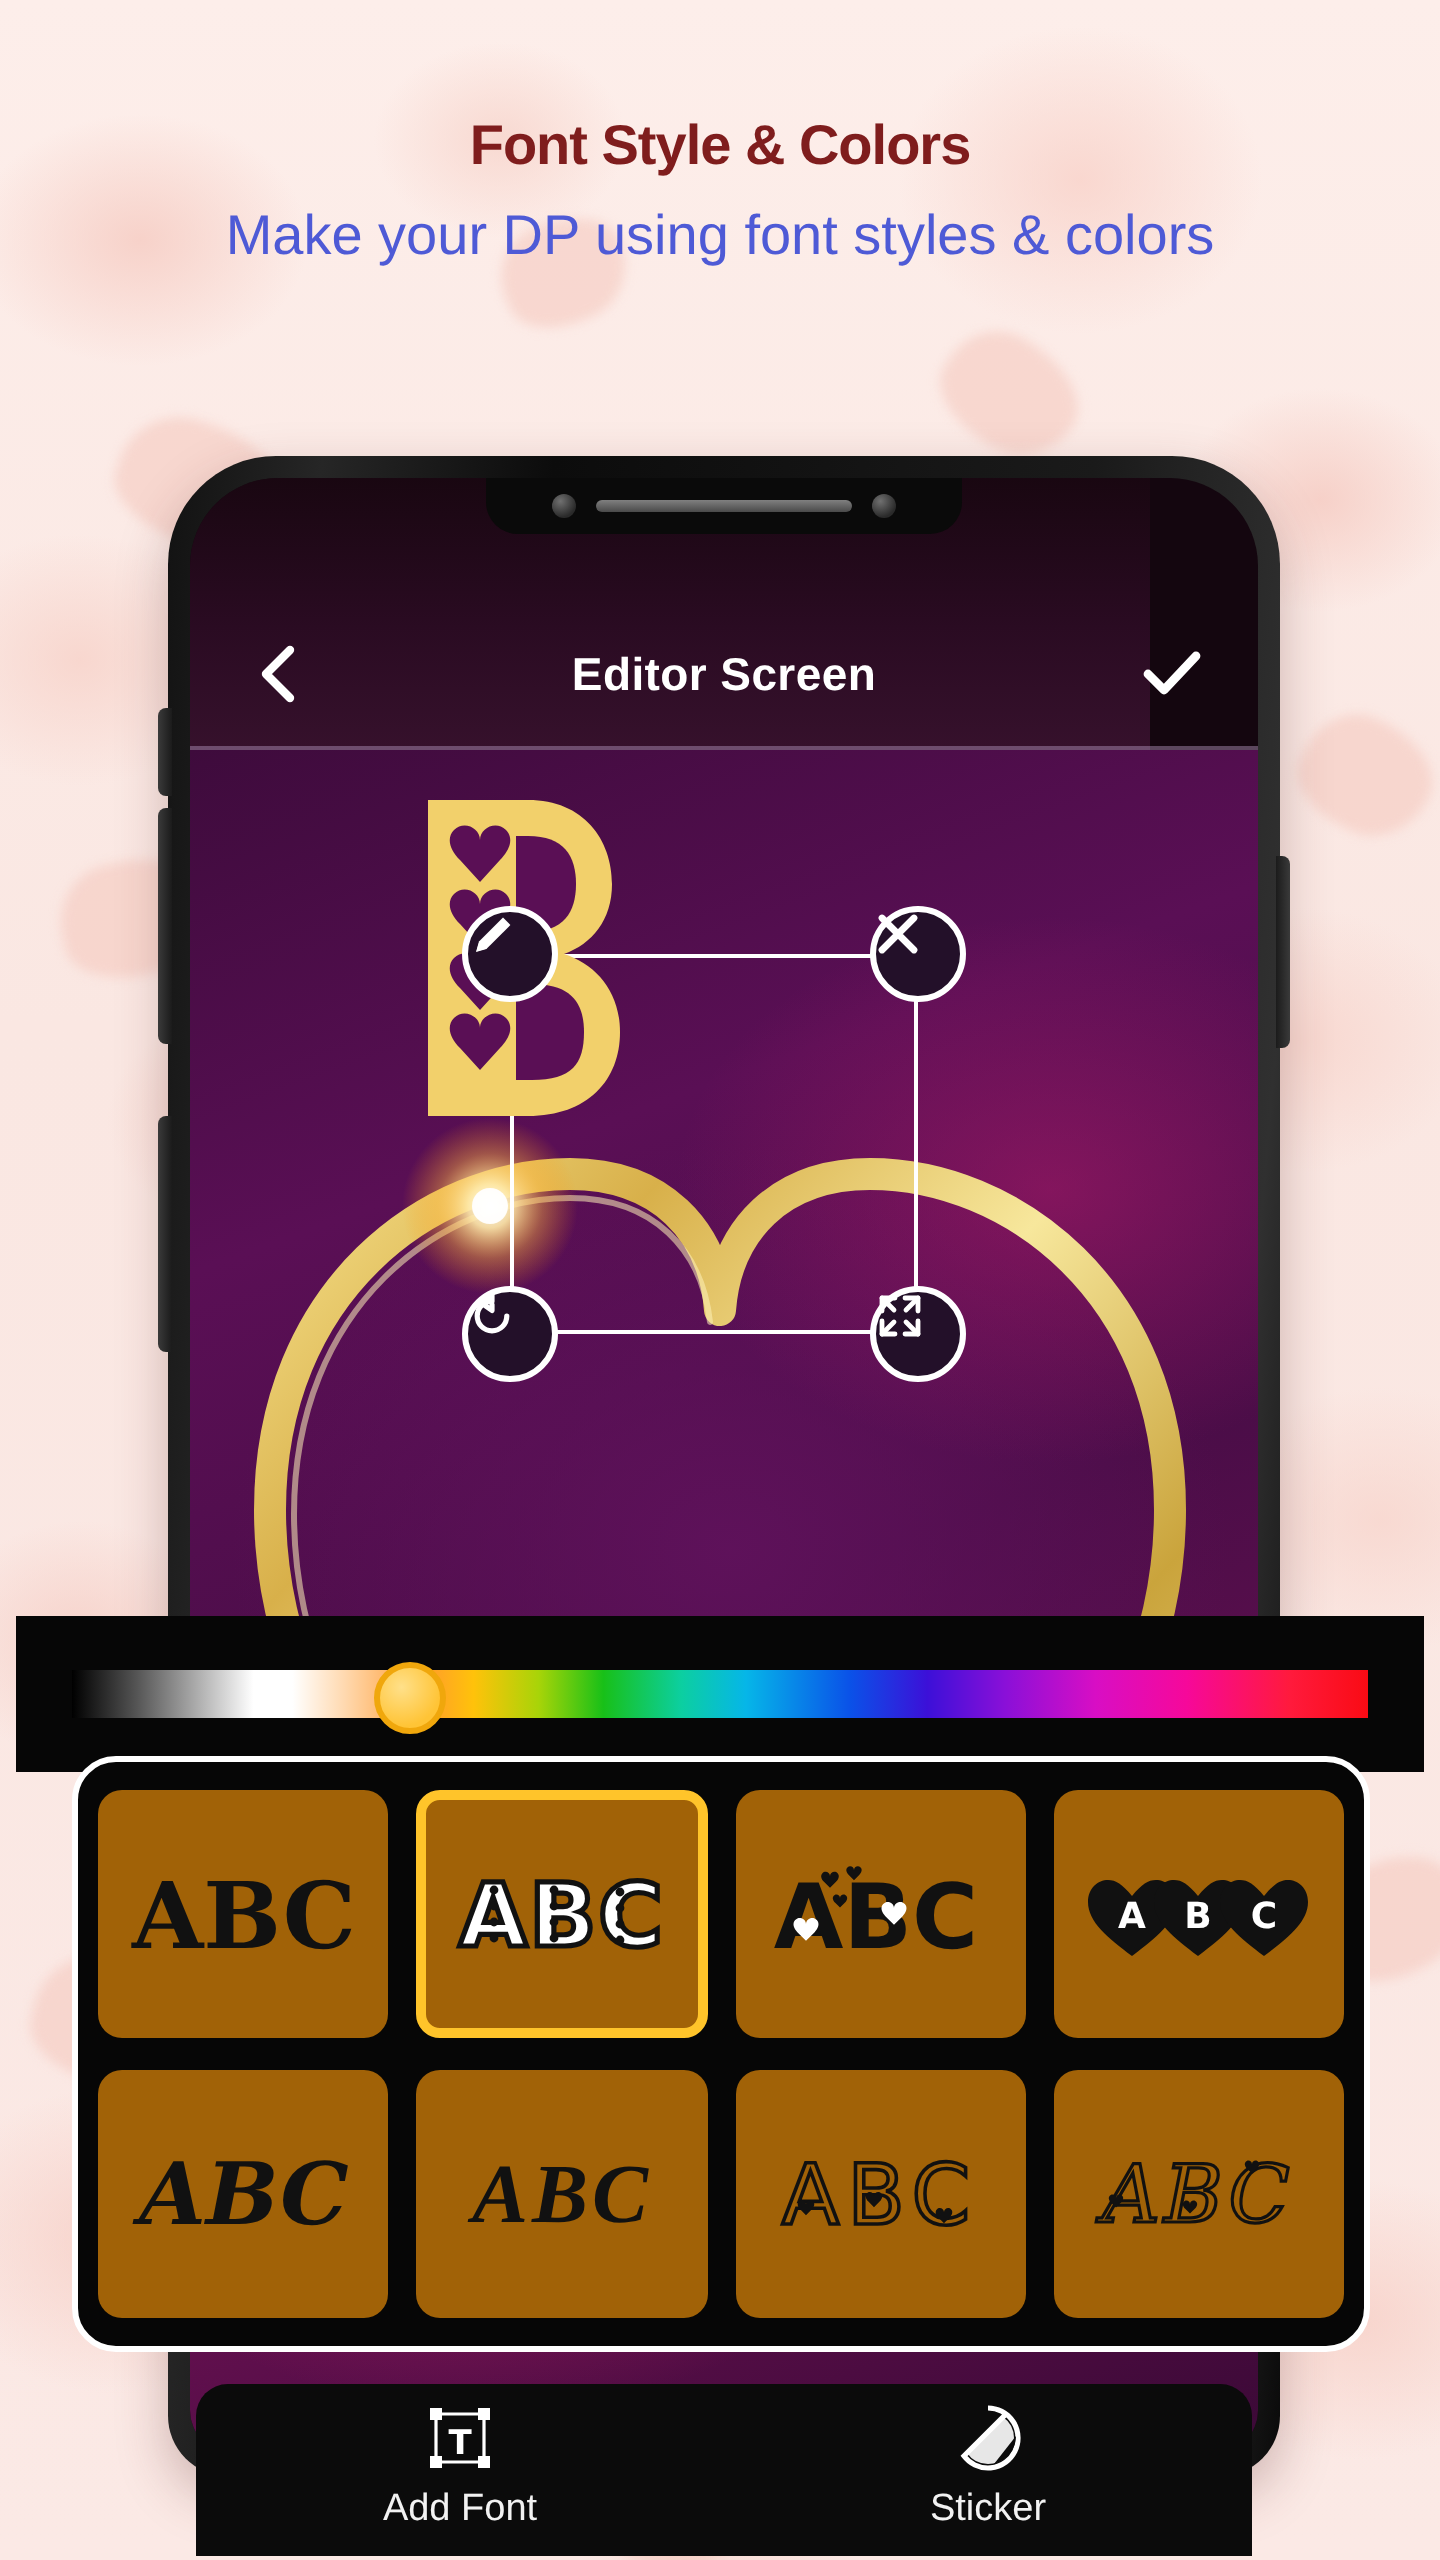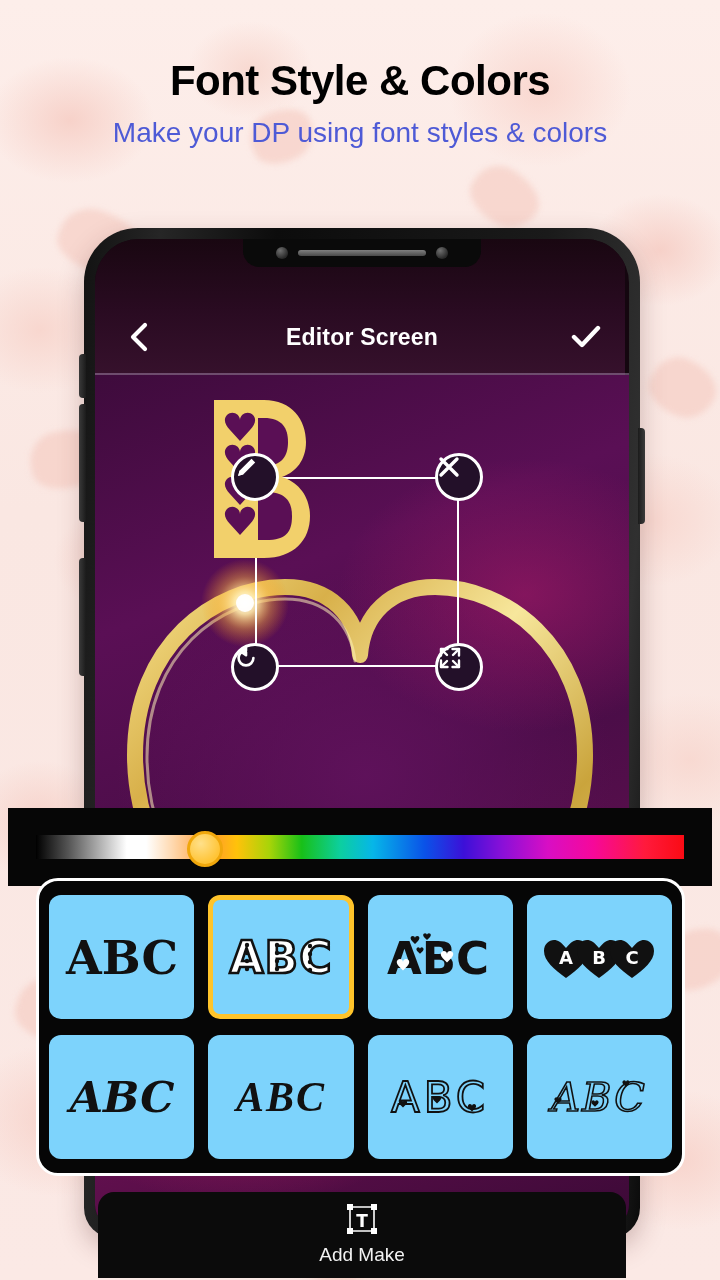--- a/index.html
+++ b/index.html
@@ -36,22 +36,22 @@
   #bg-pattern .petal {
     position: absolute;
     background: rgba(244,198,188,.55);
     border-radius: 40% 60% 45% 55% / 55% 45% 60% 40%;
     filter: blur(3px);
   }
 
   
   .headings { position: absolute; top: 58px; left: 0; width: 720px; text-align: center; }
   .title {
-    font-size: 42px; font-weight: bold; letter-spacing: -.5px;
-    color: #000000; margin: 0; line-height: 1.1;
+    font-size: 28px; font-weight: bold; letter-spacing: -.5px;
+    color: #7f1d1d; margin: 0; line-height: 1.1;
   }
   .subtitle {
     font-size: 28px; color: #4e5ad6; margin: 14px 0 0 0; line-height: 1.1;
   }
 
   
   #phone {
     position: absolute;
     left: 84px; top: 228px;
     width: 556px; height: 1010px;
@@ -90,21 +90,21 @@
     z-index: 12;
     display: flex; align-items: center; justify-content: center; gap: 10px;
   }
   #notch .sensor { width: 12px; height: 12px; border-radius: 50%;
     background: radial-gradient(circle at 35% 30%,#707070,#2a2a2a 70%); }
   #notch .speaker { width: 128px; height: 6px; border-radius: 4px;
     background: linear-gradient(180deg,#808080,#4a4a4a); }
 
   
   #appbar {
-    position: absolute; top: 0; left: 0; width: 530px; height: 136px;
+    position: absolute; top: 0; left: 0; width: 480px; height: 136px;
     background: linear-gradient(180deg,#190711 0%,#2a0b22 55%,#36112c 100%);
     z-index: 8;
   }
   #appbar .bar-row {
     position: absolute; bottom: 10px; left: 0; width: 534px; height: 56px;
     display: flex; align-items: center; justify-content: space-between;
     padding: 0 26px; box-sizing: border-box;
   }
   #appbar .screen-title {
     color: #fff; font-size: 23px; font-weight: bold; letter-spacing: .2px;
@@ -184,21 +184,21 @@
     padding: 14px 10px;
   }
   #font-grid {
     display: grid;
     grid-template-columns: repeat(4, 1fr);
     grid-template-rows: repeat(2, 1fr);
     gap: 16px 14px;
     height: 100%;
   }
   .font-tile {
-    background: #7dd3fc;
+    background: #a16207;
     border-radius: 12px;
     display: flex; align-items: center; justify-content: center;
     overflow: hidden;
     border: 5px solid transparent;
     box-sizing: border-box;
   }
   .font-tile.selected { border-color: #ffc42a; }
 
   
   #bottom-nav {
@@ -480,20 +480,30 @@
               <rect x="26" y="2" width="6" height="6"></rect>
             <rect x="2" y="26" width="6" height="6"></rect>
               <rect x="26" y="26" width="6" height="6"></rect>
           </g>
           <g stroke="#ffffff" stroke-width="1.6" fill="none">
             <path d="M5 8 V26 M29 8 V26 M8 5 H26 M8 29 H26"></path>
           </g>
           <text x="17" y="25" text-anchor="middle" font-family="&quot;DejaVu Sans&quot;, sans-serif" font-size="17" font-weight="bold" fill="#ffffff">T</text>
         </svg>
       </div>
-      <div class="nav-label">Add Make</div>
+      <div class="nav-label">Add Font</div>
     </div>
 
 
+    <div class="nav-item">
+      <div class="nav-icon">
+        <svg width="34" height="34" viewBox="0 0 34 34">
+          <path d="M17 2 A15 15 0 1 1 5 26 L26 5 A15 15 0 0 0 17 2 Z" fill="none" stroke="#ffffff" stroke-width="2.6"></path>
+          <path d="M30 17 A13 13 0 0 1 17 30 A13 13 0 0 1 6.5 24.5 L24.5 6.5 A13 13 0 0 1 30 17 Z" fill="#ffffff" opacity=".9"></path>
+          <path d="M31 16 L20 30 A14.5 14.5 0 0 0 31 16 Z" fill="#0b0b0b"></path>
+        </svg>
+      </div>
+      <div class="nav-label">Sticker</div>
+    </div>
 
   </div>
 
 </div>
 
 </body></html>

